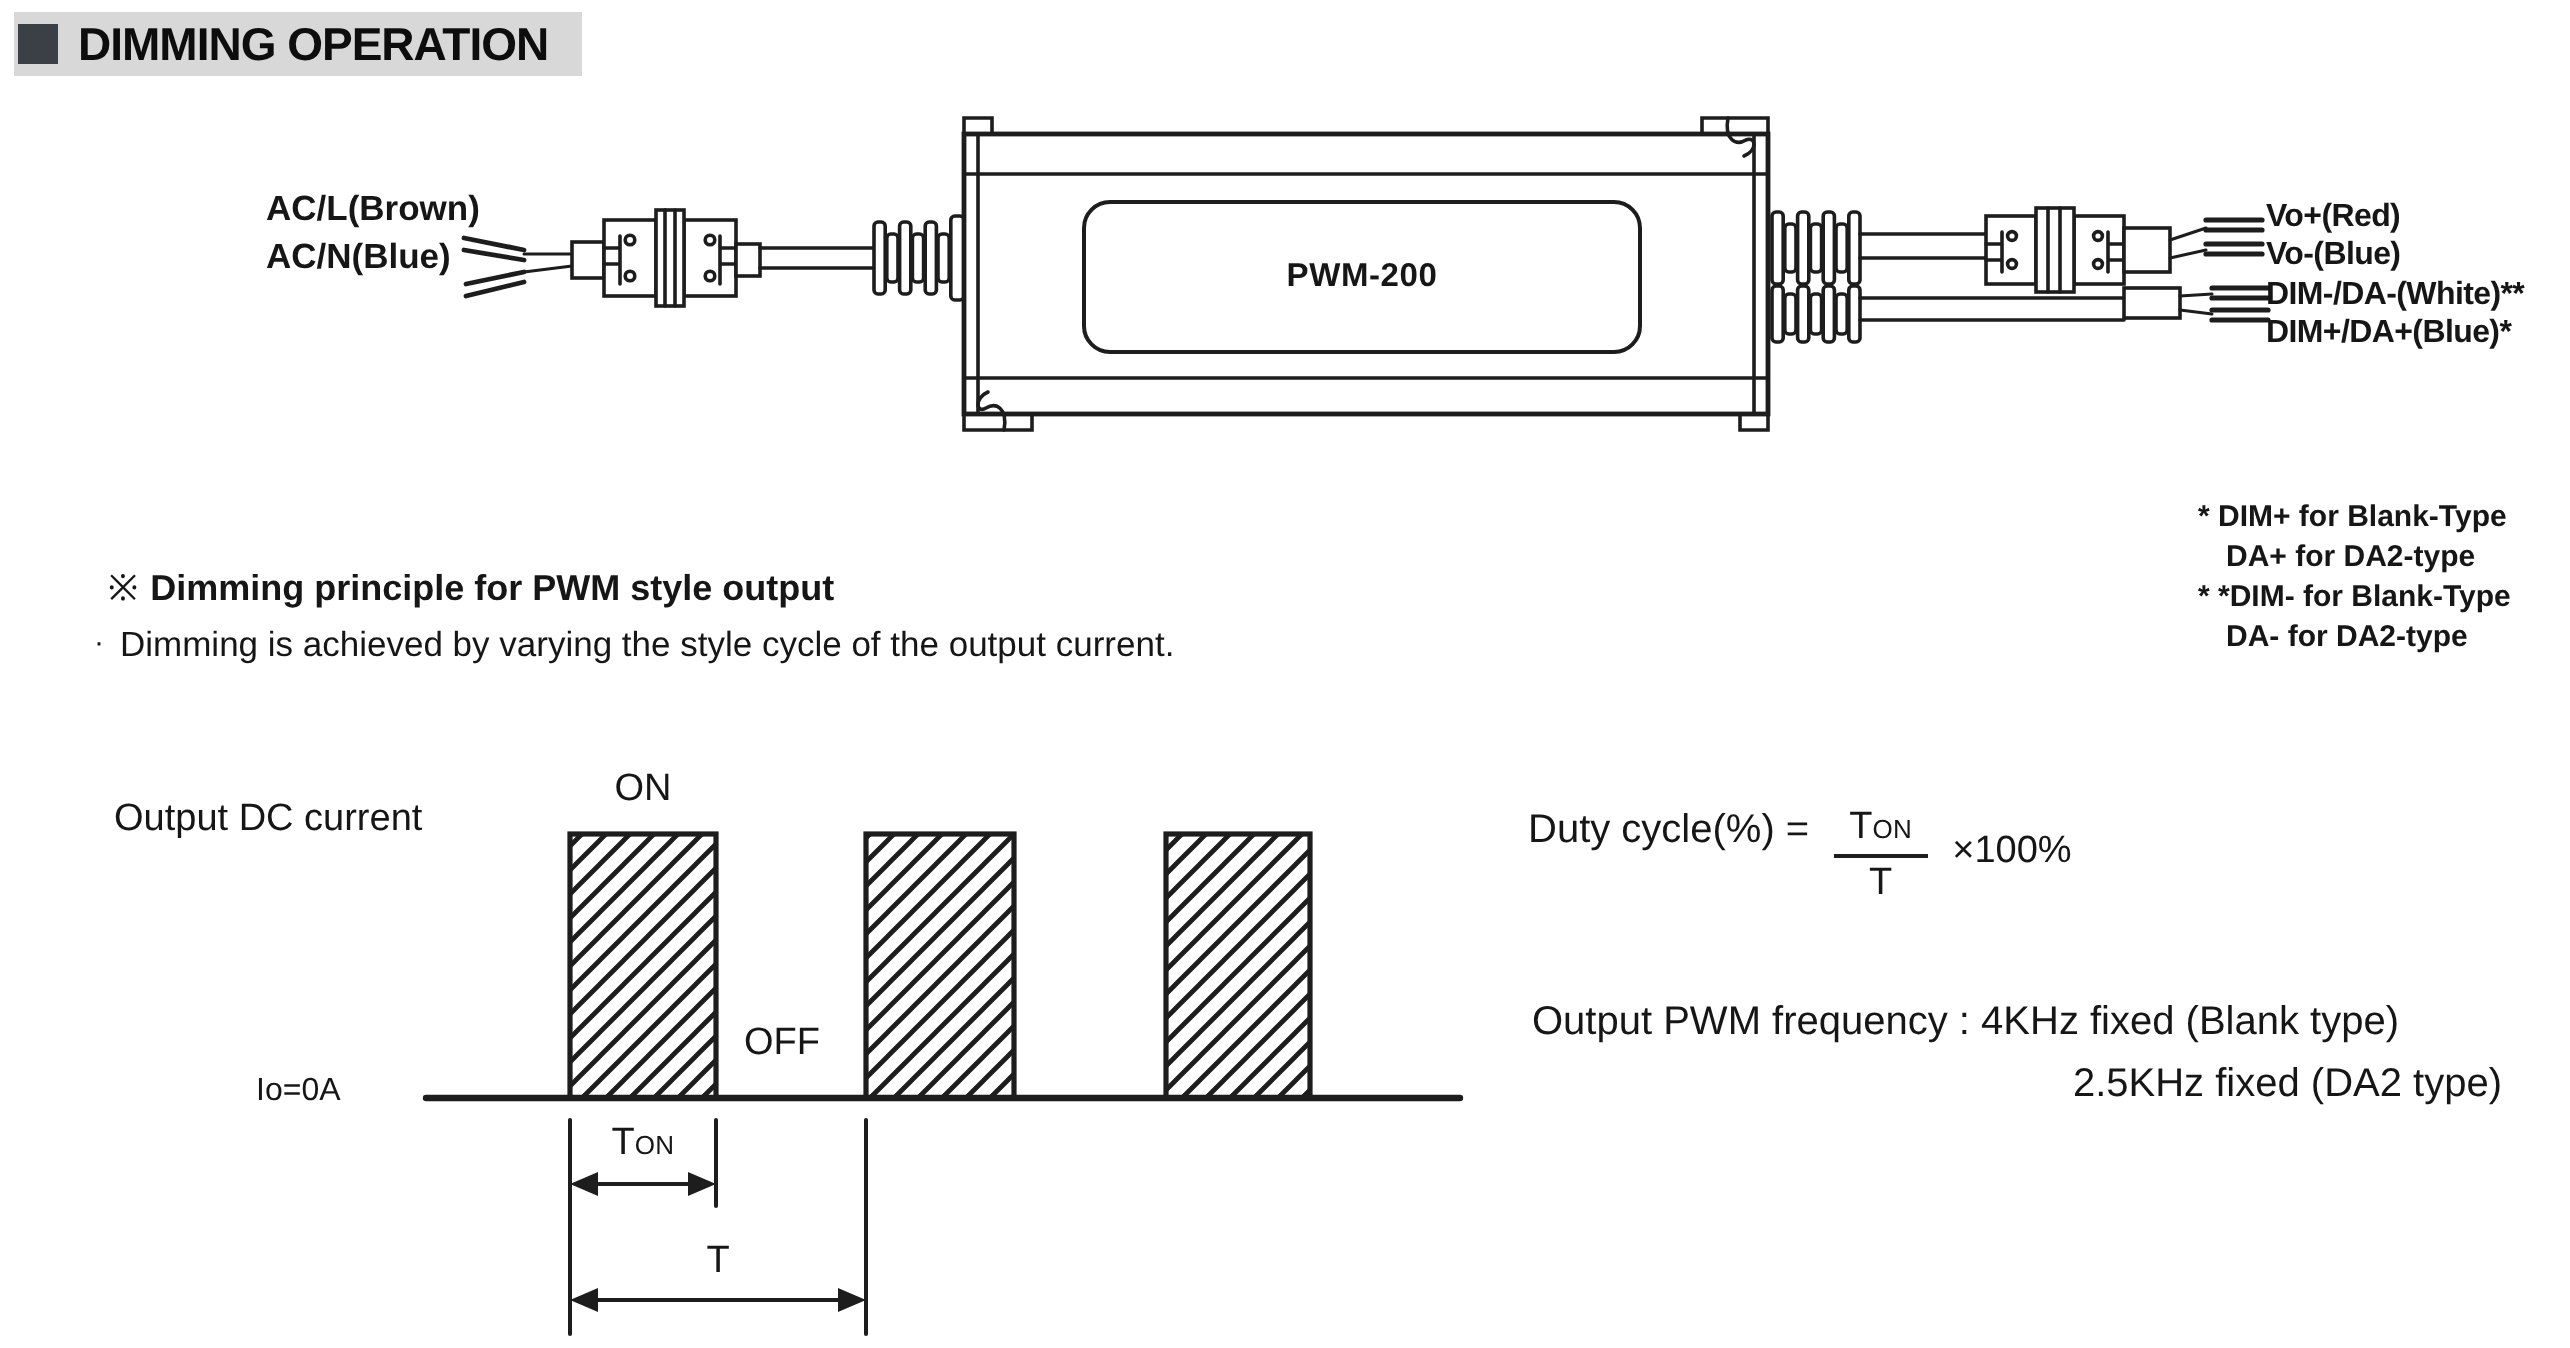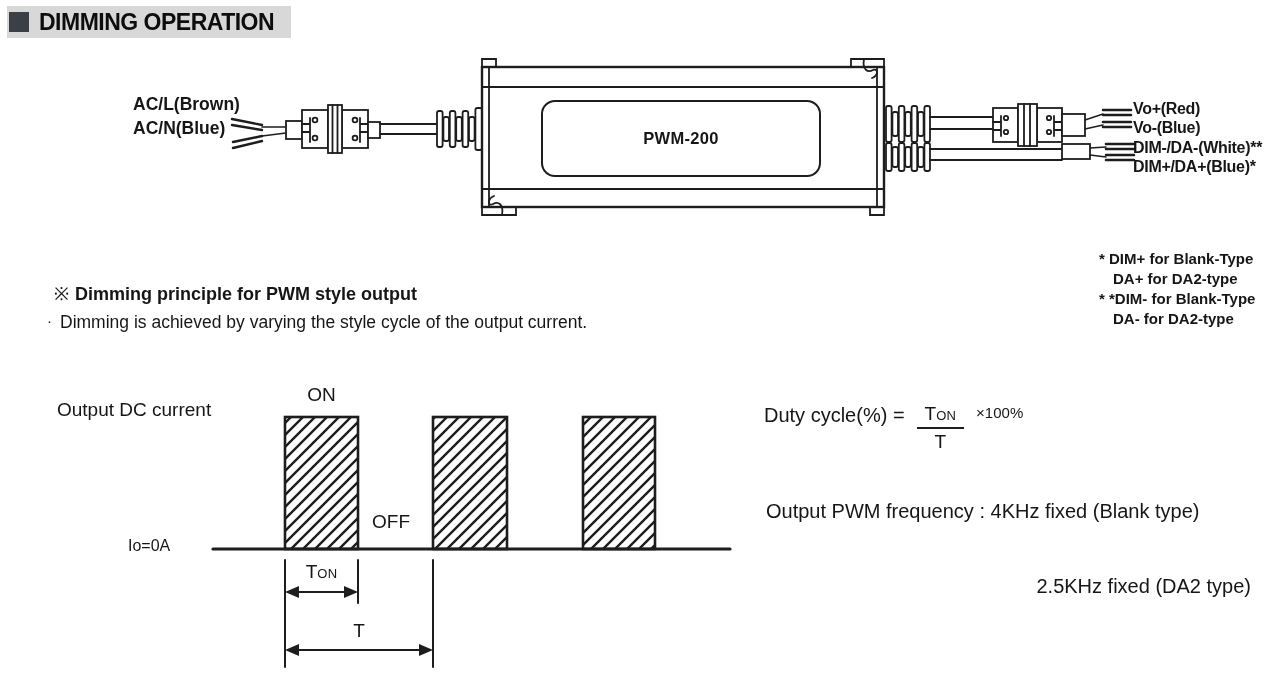--- a/index.html
+++ b/index.html
@@ -43,25 +43,25 @@
   .wf-zero{left:128px;top:537px;font-size:16px;white-space:nowrap;}
   .wf-ton{left:285px;top:561px;width:73px;text-align:center;font-size:19px;white-space:nowrap;}
   .wf-t{left:285px;top:620px;width:148px;text-align:center;font-size:19px;}
   .subcap{font-size:13px;letter-spacing:0.2px;}
 
   
   .formula{left:764px;top:404px;height:74px;display:flex;align-items:flex-start;gap:12px;font-size:20px;white-space:nowrap;}
   .frac{display:inline-flex;flex-direction:column;align-items:center;line-height:1.05;}
   .frac .num{font-size:19px;padding:0 8px 3px 8px;border-bottom:2.5px solid #1d1d1d;}
   .frac .den{font-size:19px;padding-top:3px;}
-  .formula .rhs{font-size:15px;}
+  .formula .rhs{font-size:19px;margin-top:11px;}
 
   
   .freq1{left:766px;top:500px;font-size:20px;white-space:nowrap;}
-  .freq2{left:766px;top:531px;width:485px;text-align:right;font-size:20px;white-space:nowrap;margin-top:44px;}
+  .freq2{left:766px;top:531px;width:485px;text-align:right;font-size:20px;white-space:nowrap;}
 </style>
 </head>
 <body>
 
 <svg class="abs" id="art" width="1285" height="674" viewBox="0 0 1285 674" fill="none" stroke="#1d1d1d" stroke-width="1.8" stroke-linecap="round">
   <defs>
     <pattern id="hatch" width="12" height="12" patternUnits="userSpaceOnUse">
       <path d="M-3,15 L15,-3 M-9,9 L9,-9 M3,21 L21,3" stroke="#1d1d1d" stroke-width="2.4"></path>
     </pattern>
   </defs>

